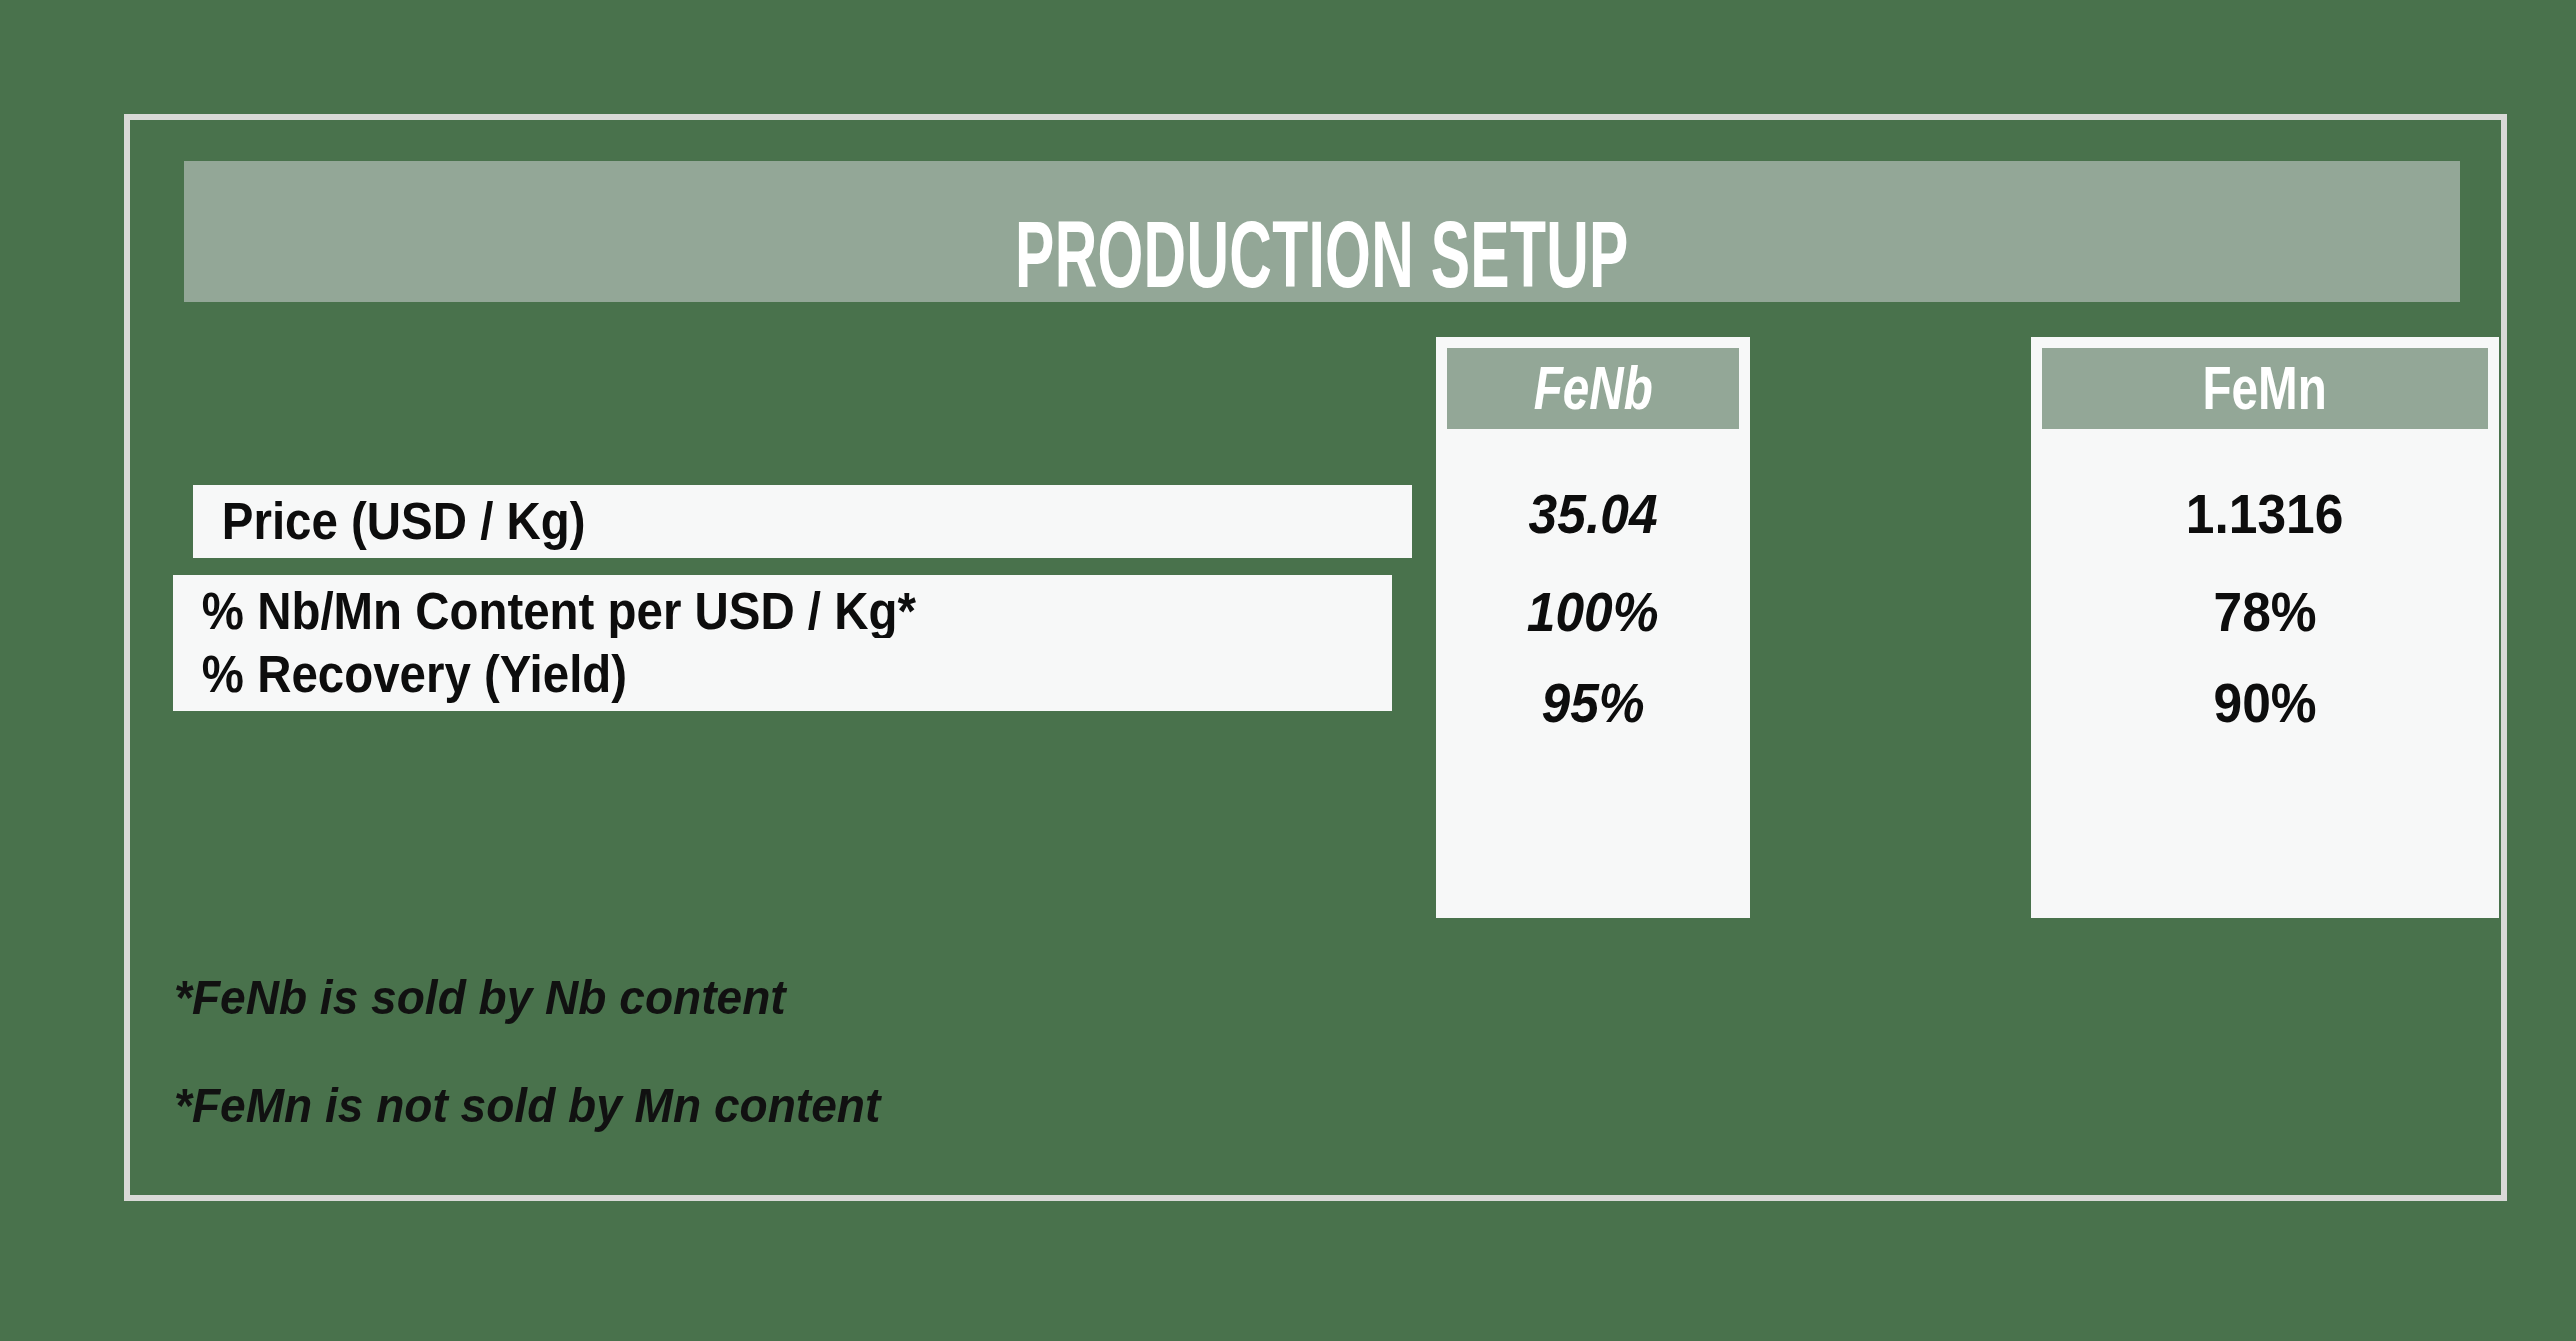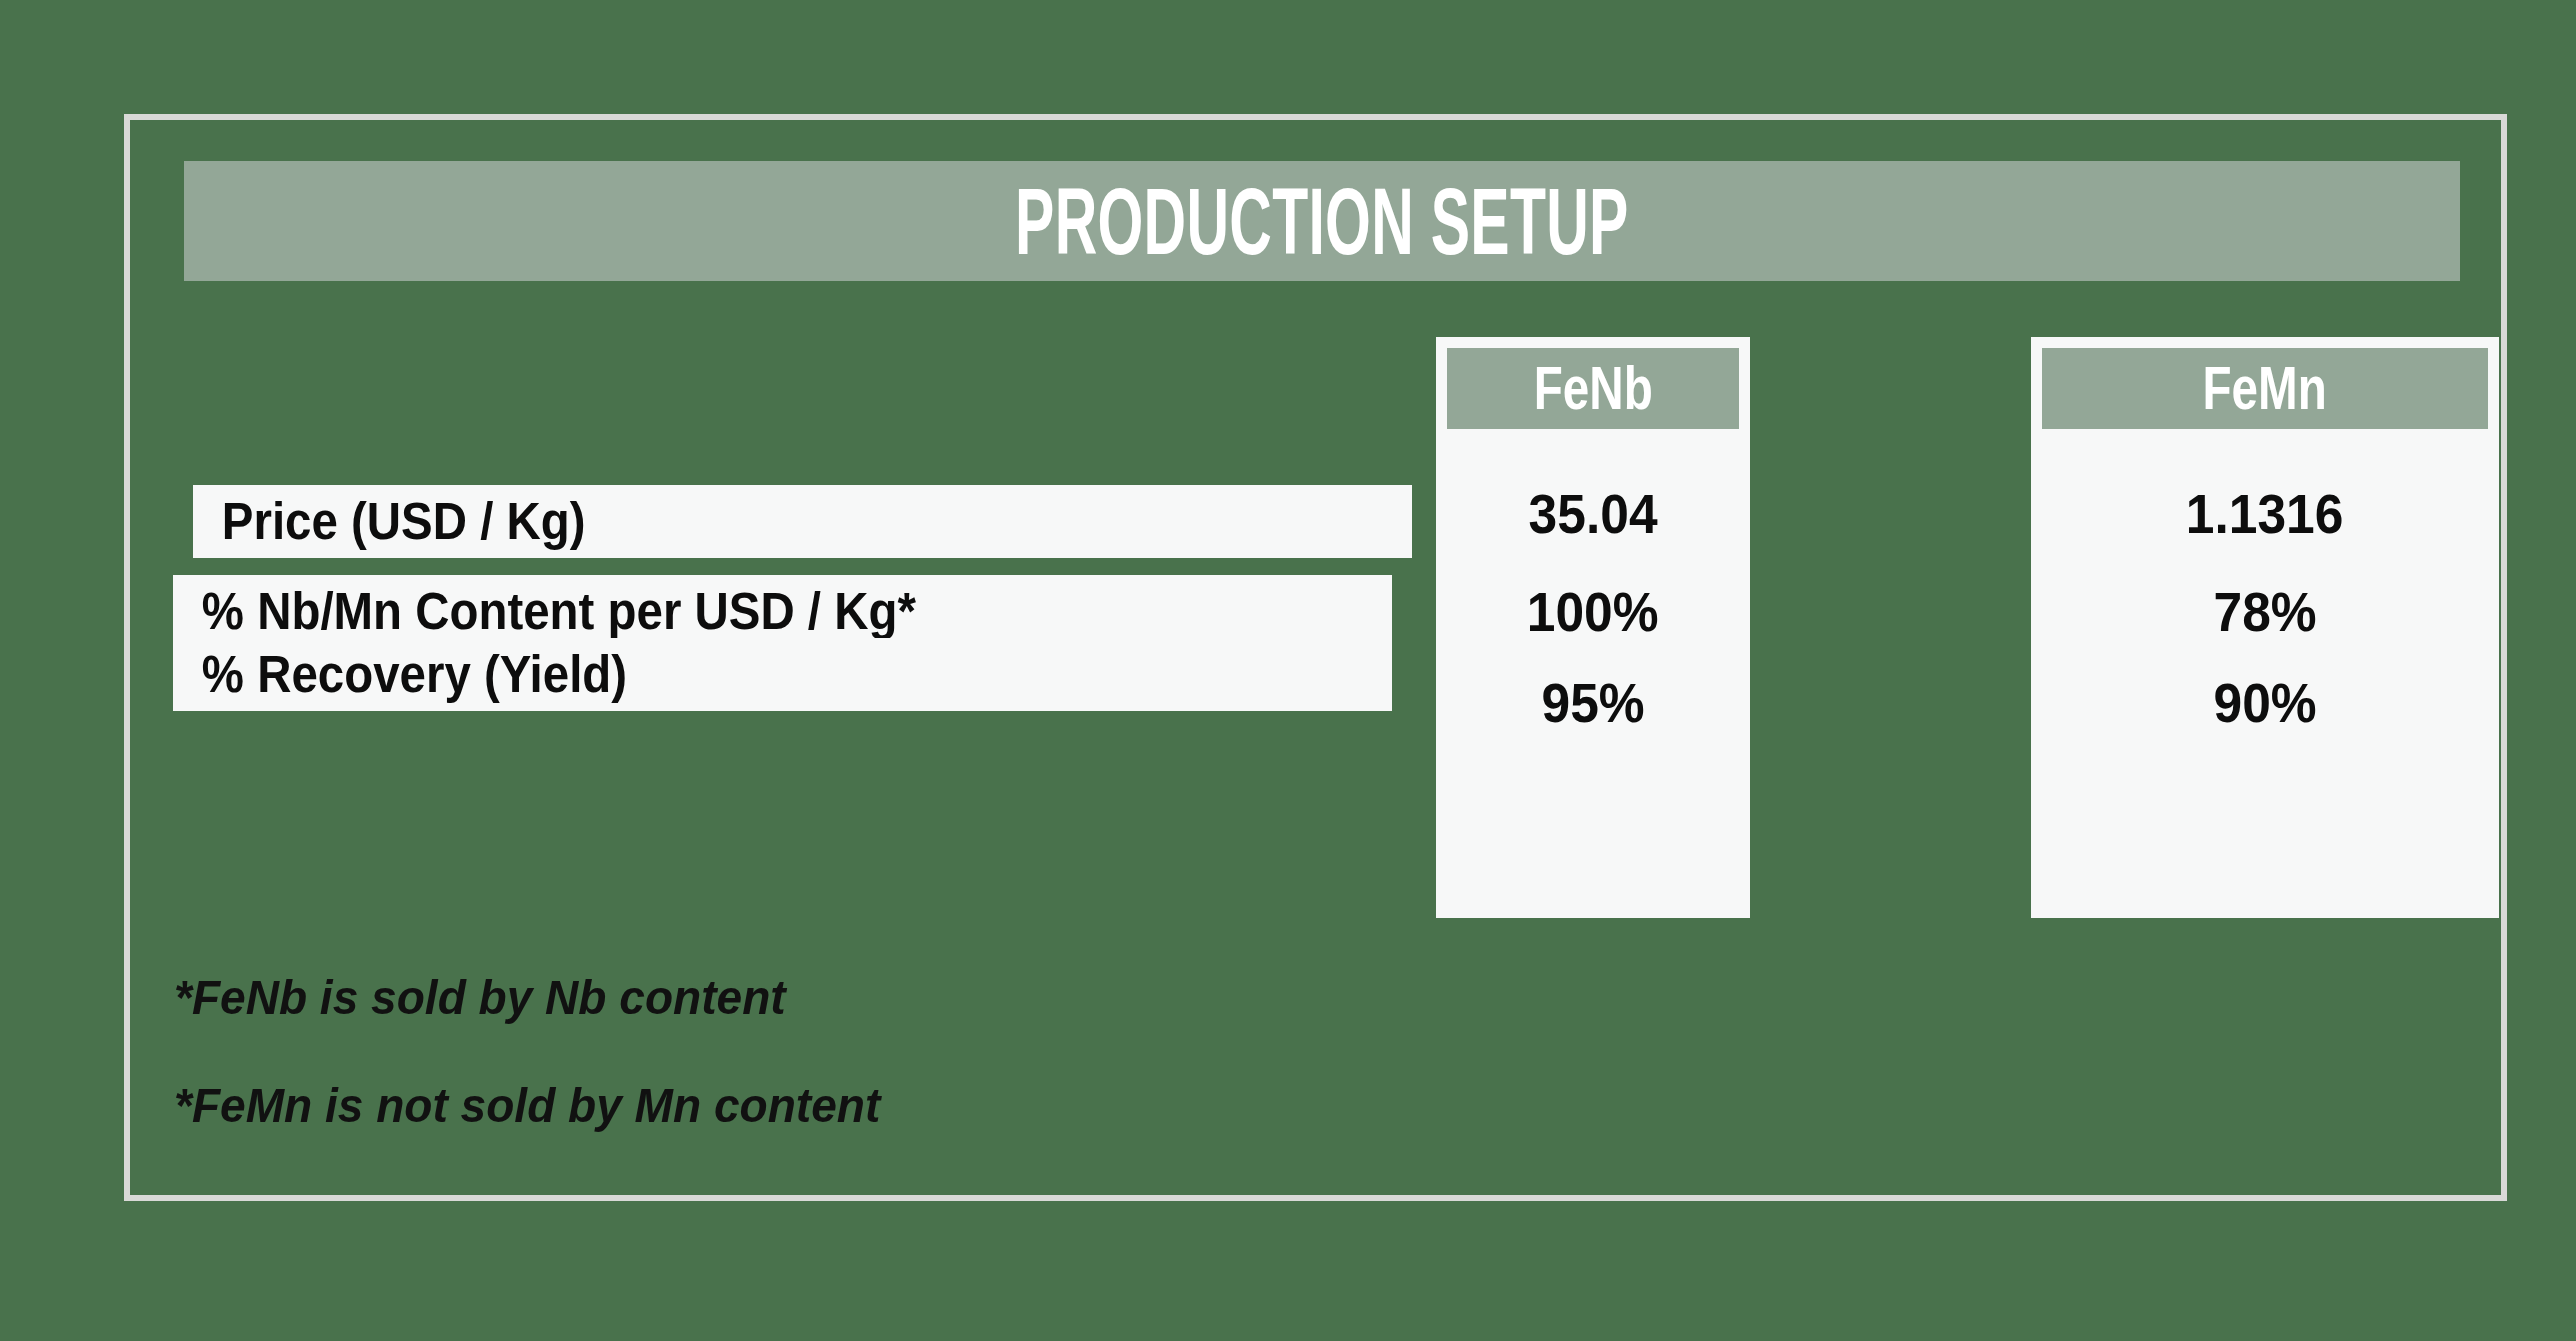--- a/index.html
+++ b/index.html
@@ -32,24 +32,24 @@
     border: 6.7px solid #d9d9d7;
     box-sizing: border-box;
   }
 
   
   #title-band {
     position: absolute;
     left: 184px;
     top: 161px;
     width: 2276px;
-    height: 120px;
+    height: 141px;
     background: #93a797;
     display: flex;
-    align-items: center;
+    align-items: flex-end;
     justify-content: center;
   }
   #title-text {
     color: #ffffff;
     font-size: 95px;
     font-weight: bold;
     letter-spacing: 0.5px;
     line-height: 1;
     transform: scaleX(0.62);
     transform-origin: center center;
@@ -81,21 +81,21 @@
   }
 
   
   .value-card {
     position: absolute;
     top: 337px;
     width: 314px;
     height: 581px;
     background: #f7f8f8;
   }
-  #card-fenb { left: 1436px; }
+  #card-fenb { left: 1436px; font-style: italic; }
   #card-femn { left: 1991px; width: 468px; margin-left: 40px; }
 
   .card-header {
     position: absolute;
     left: 11.3px;
     right: 11.3px;
     top: 11.3px;
     height: 81px;
     background: #93a797;
     display: flex;

